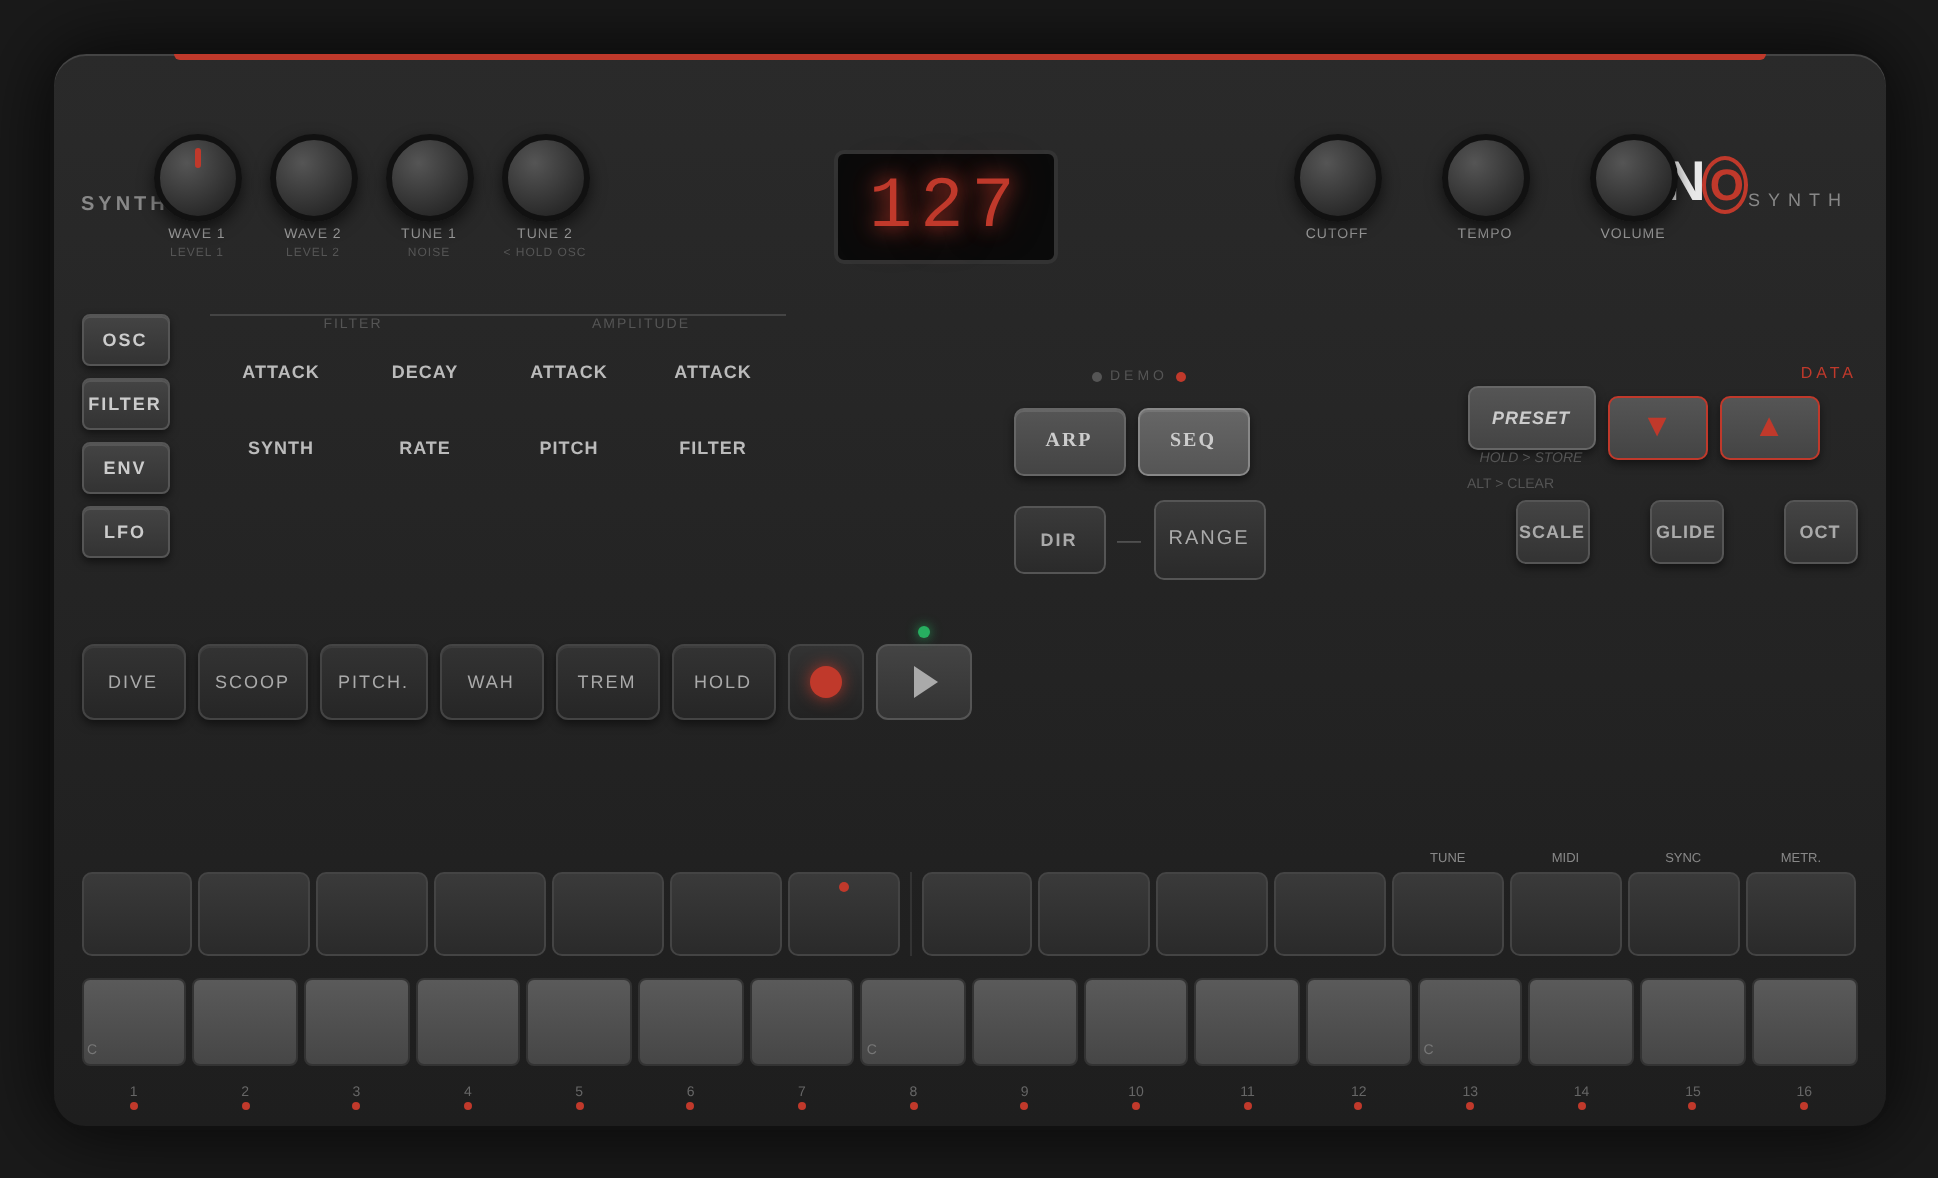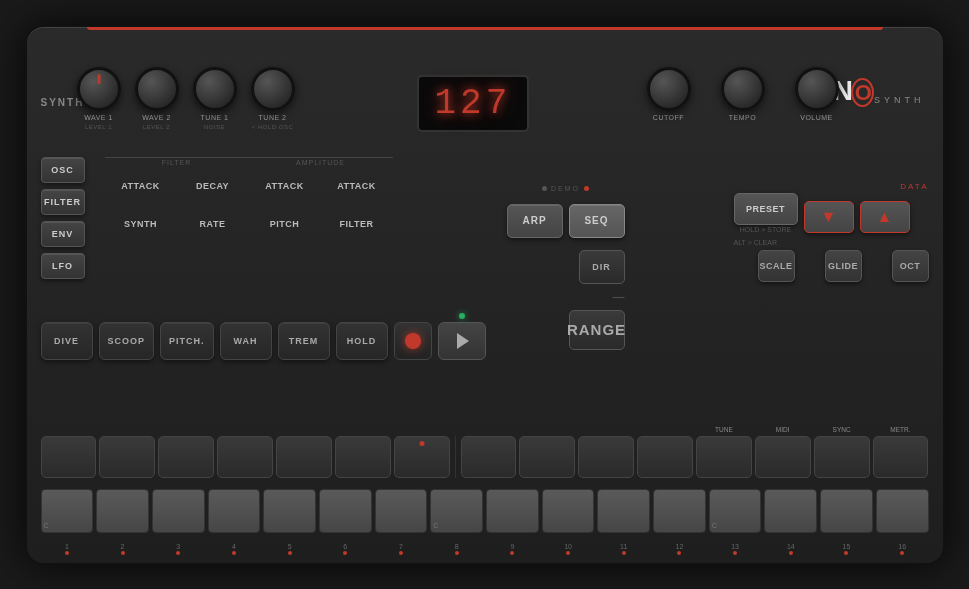--- a/index.html
+++ b/index.html
@@ -205,32 +205,32 @@
       border-radius: 5px;
       color: #ccc;
       font-size: 10px;
       font-weight: bold;
       letter-spacing: 1px;
       display: flex;
       align-items: center;
       justify-content: center;
       cursor: pointer;
       box-shadow: 0 2px 5px rgba(0,0,0,0.5), inset 0 1px 0 rgba(255,255,255,0.1);
+      font-family: Liberation Serif, serif;
     }
     .mode-btn.selected {
       background: linear-gradient(180deg, #666 0%, #555 100%);
       border-color: #888;
     }
 
     .dir-range-row {
       display: flex;
       gap: 6px;
-      align-items: flex-end;
+      align-items: center;
       margin-top: 4px;
-      flex-direction: column;
     }
     .dir-btn {
       width: 46px;
       height: 34px;
       background: linear-gradient(180deg, #3a3a3a 0%, #2a2a2a 100%);
       border: 1px solid #555;
       border-radius: 5px;
       color: #aaa;
       font-size: 9px;
       font-weight: bold;
@@ -244,42 +244,43 @@
       color: #555;
       font-size: 12px;
     }
     .range-btn {
       width: 56px;
       height: 40px;
       background: linear-gradient(180deg, #3a3a3a 0%, #2a2a2a 100%);
       border: 1px solid #555;
       border-radius: 5px;
       color: #aaa;
-      font-size: 15px;
-      font-weight: bold;
+      font-size: 10px;
+      font-weight: normal;
       letter-spacing: 1px;
       display: flex;
       align-items: center;
       justify-content: center;
       cursor: pointer;
     }
 
     
     .right-panel {
       position: absolute;
       top: 155px;
       right: 14px;
       width: 195px;
     }
 
     .preset-row {
       display: flex;
       gap: 6px;
       margin-bottom: 6px;
-      align-items: flex-end;
+      align-items: center;
+      font-style: italic;
     }
 
     .preset-btn {
       width: 64px;
       height: 32px;
       background: linear-gradient(180deg, #555 0%, #444 100%);
       border: 1px solid #666;
       border-radius: 5px;
       color: #ccc;
       font-size: 9px;
@@ -351,21 +352,21 @@
     }
 
     .effect-btn {
       height: 38px;
       padding: 0 8px;
       background: linear-gradient(180deg, #333 0%, #262626 100%);
       border: 1px solid #444;
       border-radius: 6px;
       color: #aaa;
       font-size: 9px;
-      font-weight: bold;
+      font-weight: normal;
       letter-spacing: 1px;
       display: flex;
       align-items: center;
       justify-content: center;
       cursor: pointer;
       min-width: 52px;
       box-shadow: 0 2px 5px rgba(0,0,0,0.5), inset 0 1px 0 rgba(255,255,255,0.05);
       position: relative;
     }
 

